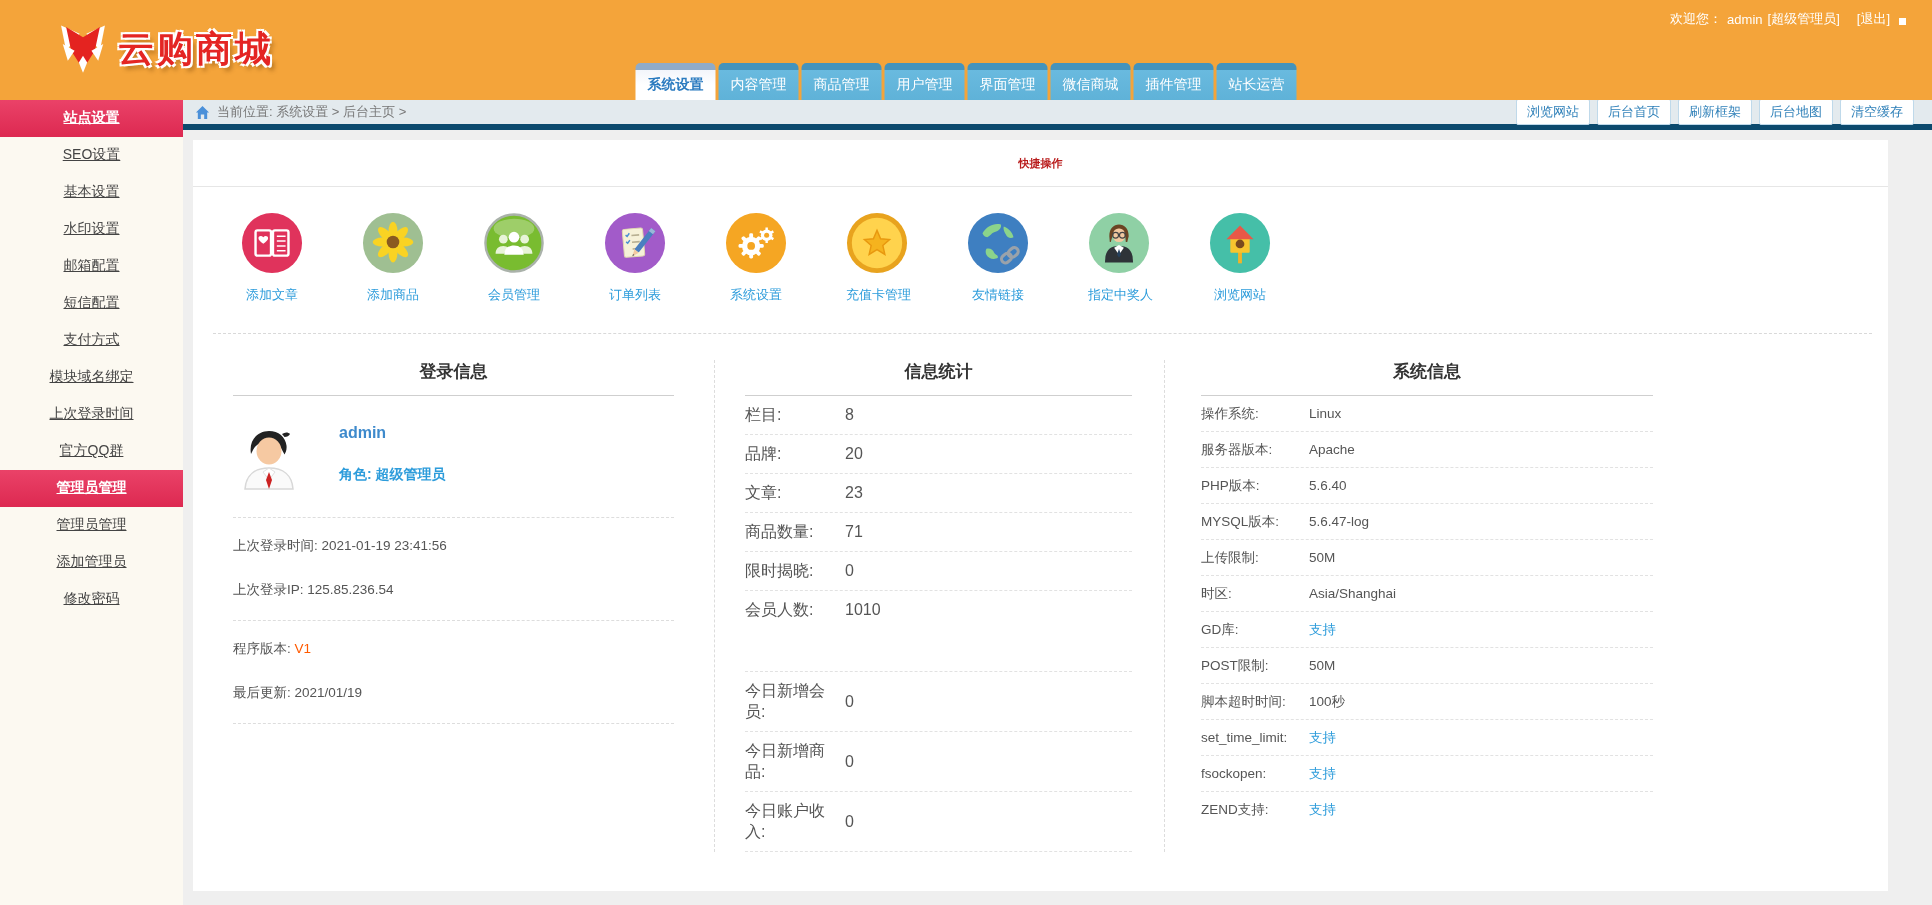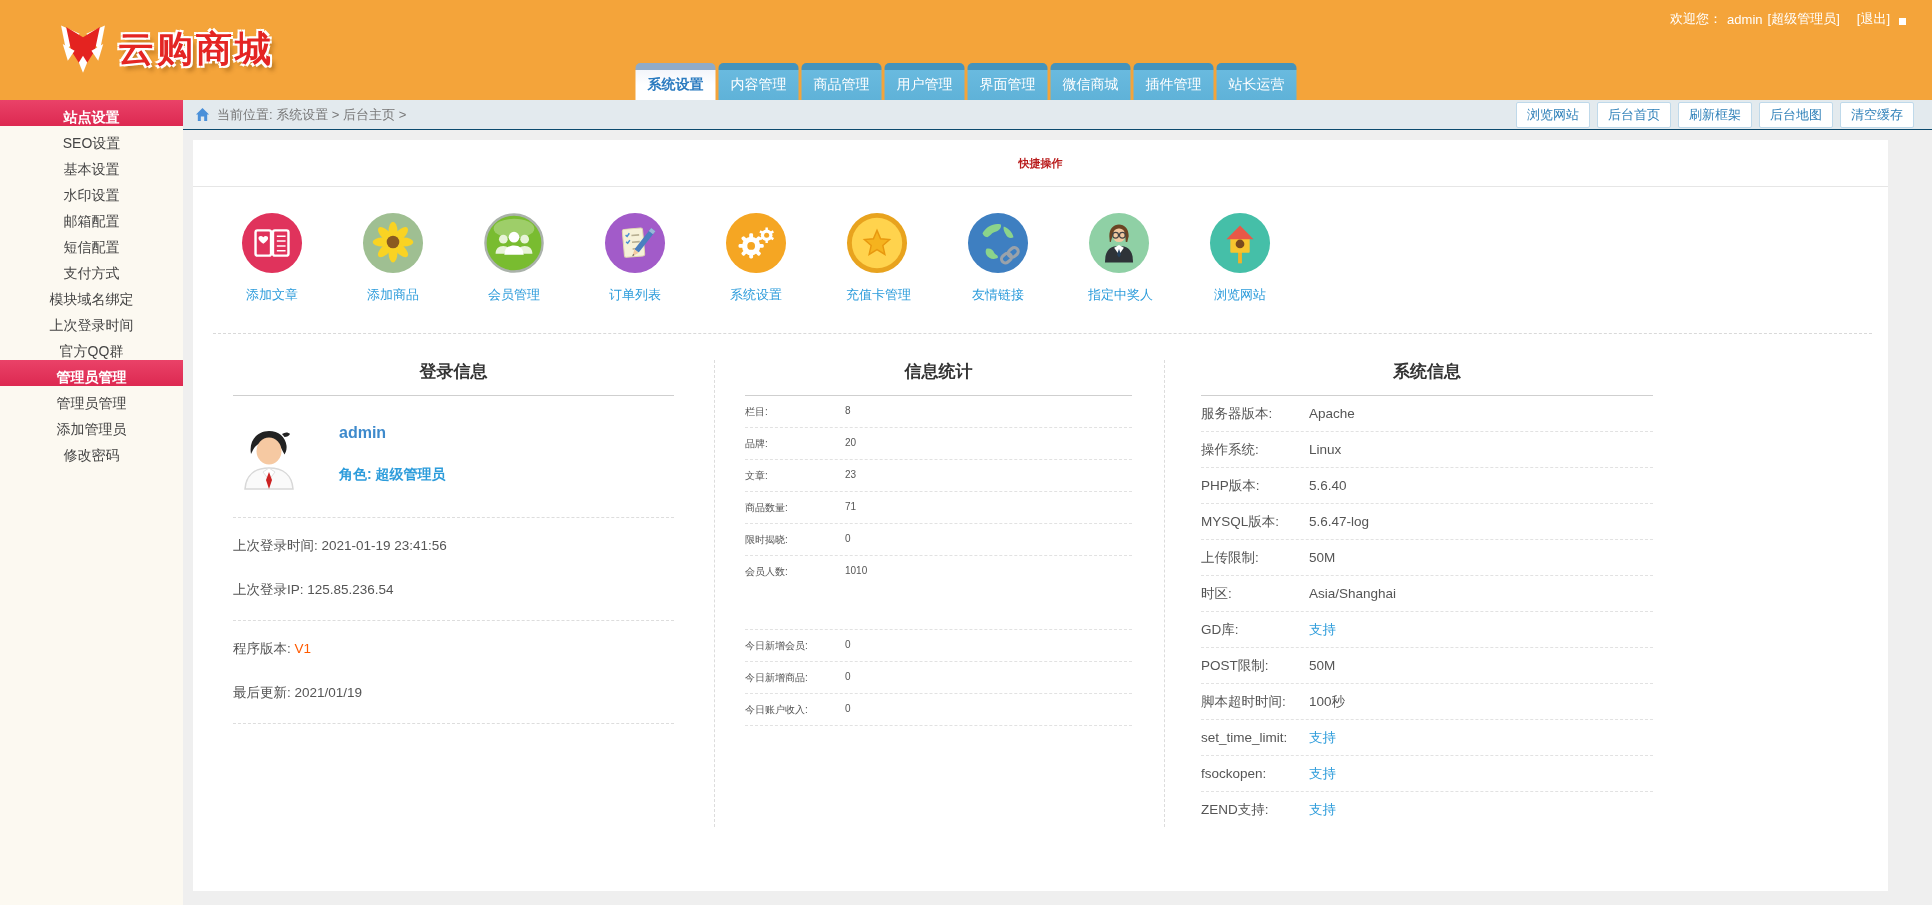--- a/index.html
+++ b/index.html
@@ -17,25 +17,25 @@
   .tabs { position: absolute; bottom: 0; left: 50%; transform: translateX(-50%); display: flex; gap: 3px; }
   .tab { width: 80px; height: 37px; border-radius: 5px 5px 0 0; color: #fff; font-size: 14px; cursor: pointer;
     background: linear-gradient(to bottom, #4493BC 0, #4493BC 7px, #69BADF 7px, #5FB2D8 100%);
     display: flex; align-items: center; justify-content: center; padding-top: 7px; }
   .tab.active { background: linear-gradient(to bottom, #8FABC9 0, #8FABC9 7px, #F2F5FB 7px, #FFFFFF 60%);
     color: #2B7BC0; font-weight: bold; }
 
   
   .page-body { display: flex; height: 805px; }
   .sidebar { width: 183px; background: #FCF9F1; flex-shrink: 0; }
-  .side-item { height: 26px; line-height: 35px; text-align: center; font-size: 14px; color: #444; cursor: pointer; }
+  .side-item { height: 37px; line-height: 35px; text-align: center; font-size: 14px; color: #444; cursor: pointer; text-decoration: underline; }
   .side-item.active { background: linear-gradient(#EA4268, #DD2951); color: #fff; font-weight: bold; }
 
   .main { flex: 1; display: flex; flex-direction: column; }
-  .crumbbar { height: 30px; background: #E3EAEE; border-bottom: 1px solid #0c4a6e; display: flex; align-items: center; padding: 0 18px 0 12px; flex-shrink: 0; }
+  .crumbbar { height: 30px; background: #E3EAEE; border-bottom: 6px solid #0c4a6e; display: flex; align-items: center; padding: 0 18px 0 12px; flex-shrink: 0; }
   .crumb-text { color: #777; font-size: 13px; margin-left: 7px; }
   .crumb-buttons { margin-left: auto; display: flex; gap: 7px; }
   .cbtn { background: #fff; border: 1px solid #BFD9EA; color: #2F80B9; font-size: 13px; padding: 3px 10px; border-radius: 2px; cursor: pointer; font-family: inherit; }
 
   .card { background: #fff; margin: 10px 44px 14px 10px; flex: 1; overflow: hidden; }
 
   
   .q-title { text-align: center; font-weight: bold; font-size: 11px; color: #b91c1c; padding: 16px 8px 15px; }
   .q-rule { border-top: 1px solid #E6E6E6; }
   .q-icons { display: flex; padding: 25px 0 0 48px; gap: 59px; }
@@ -55,21 +55,21 @@
   .user-block { display: flex; padding: 25px 0 24px; border-bottom: 1px dashed #DDD; }
   .avatar { width: 72px; height: 72px; flex-shrink: 0; }
   .user-meta { margin-left: 34px; padding-top: 3px; }
   .user-name { color: #3E8ACC; font-weight: bold; font-size: 16px; }
   .user-role { color: #2D9CDB; font-weight: bold; font-size: 14px; margin-top: 24px; }
   .login-block { padding: 6px 0 8px; border-bottom: 1px dashed #DDD; }
   .login-row { color: #555; font-size: 13.5px; padding: 13px 0; }
   .ver-val { color: #FF5A00; }
   .desc { color: #666; font-size: 13.5px; line-height: 1.9; text-indent: 2em; padding-top: 18px; }
 
-  .stat-row { display: flex; font-size: 10px; color: #555; padding: 8.5px 0; border-bottom: 1px dashed #E2E2E2; }
+  .stat-row { display: flex; font-size: 16px; color: #555; padding: 8.5px 0; border-bottom: 1px dashed #E2E2E2; align-items: center; }
   .stat-row .slabel { width: 100px; flex-shrink: 0; }
   .group1 .stat-row:last-child { border-bottom: none; }
   .stat-spacer { height: 42px; }
   .today-group { border-top: 1px dashed #E2E2E2; }
 
   .sys-row { display: flex; font-size: 13.5px; color: #555; padding: 8.5px 0; border-bottom: 1px dashed #E2E2E2; align-items: center; }
   .sys-row .slabel { width: 108px; flex-shrink: 0; }
   .sys-row:last-child { border-bottom: none; }
   .link-val { color: #2D9CDB; }
 </style>
@@ -354,26 +354,26 @@
                 <span class="slabel">今日账户收入:</span>
                 <span>0</span>
               </div>
           </div>
         </div>
 
         <div class="col3">
           <div class="col3-inner">
             <div class="panel-title">系统信息</div>
             <div class="sys-row">
+                <span class="slabel">操作系统:</span>
+                <span>Linux</span>
+              </div>
+            <div class="sys-row">
                 <span class="slabel">服务器版本:</span>
                 <span>Apache</span>
-              </div>
-            <div class="sys-row">
-                <span class="slabel">操作系统:</span>
-                <span>Linux</span>
               </div>
             <div class="sys-row">
                 <span class="slabel">PHP版本:</span>
                 <span>5.6.40</span>
               </div>
             <div class="sys-row">
                 <span class="slabel">MYSQL版本:</span>
                 <span>5.6.47-log</span>
               </div>
             <div class="sys-row">

